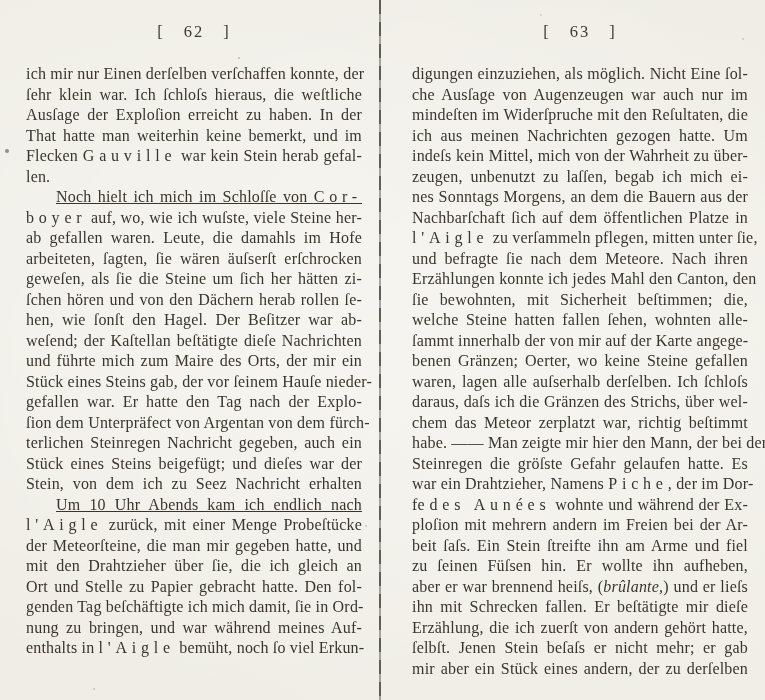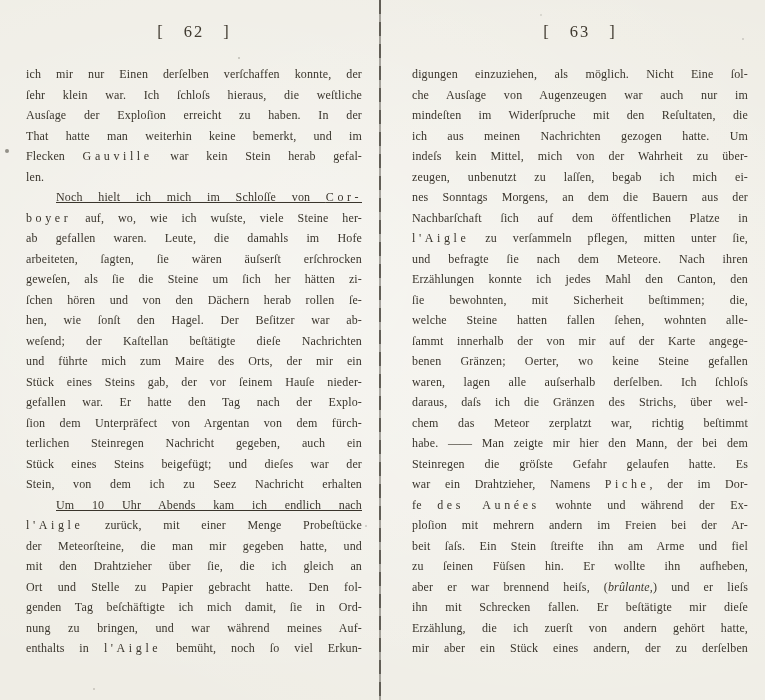--- a/index.html
+++ b/index.html
@@ -42,21 +42,21 @@
     text-align: center;
     font-size: 16.5px;
     letter-spacing: 2px;
     word-spacing: 13px;
     color: #403a30;
   }
   .lines { position: absolute; top: 64px; left: 0; right: 0; }
   .line {
     height: 20.5px;
     line-height: 20.5px;
-    font-size: 12px;
+    font-size: 16px;
     letter-spacing: 0.012em;
     text-align: justify;
     text-align-last: justify;
     white-space: nowrap;
   }
   .line.end { text-align-last: left; white-space: normal; }
   .line.indent { text-indent: 30px; text-decoration: underline; }
   .spread { letter-spacing: 0.30em; }
   .italic { font-style: italic; }
 </style>
@@ -125,15 +125,16 @@
       <div class="line"><span>habe. —— Man zeigte mir hier den Mann, der bei dem</span></div>
       <div class="line"><span>Steinregen die gröſste Gefahr gelaufen hatte.  Es</span></div>
       <div class="line"><span>war ein Drahtzieher, Namens </span><span class="spread">Piche</span><span>, der im Dor-</span></div>
       <div class="line"><span>fe </span><span class="spread">des Aunées</span><span> wohnte und während der Ex-</span></div>
       <div class="line"><span>ploſion mit mehrern andern im Freien bei der Ar-</span></div>
       <div class="line"><span>beit ſaſs.  Ein Stein ſtreifte ihn am Arme und fiel</span></div>
       <div class="line"><span>zu ſeinen Füſsen hin.  Er wollte ihn aufheben,</span></div>
       <div class="line"><span>aber er war brennend heiſs, (</span><span class="italic">brûlante,</span><span>) und er lieſs</span></div>
       <div class="line"><span>ihn mit Schrecken fallen.  Er beſtätigte mir dieſe</span></div>
       <div class="line"><span>Erzählung, die ich zuerſt von andern gehört hatte,</span></div>
+      <div class="line"><span>ſelbſt.  Jenen Stein beſaſs er nicht mehr; er gab</span></div>
       <div class="line"><span>mir aber ein Stück eines andern, der zu derſelben</span></div>
     </div>
 </div>
 
 </body></html>

